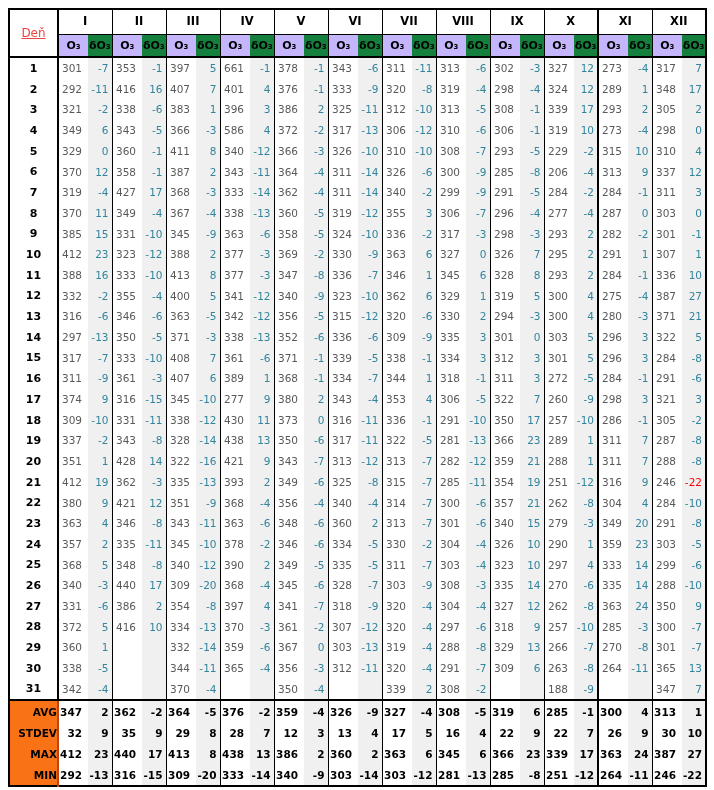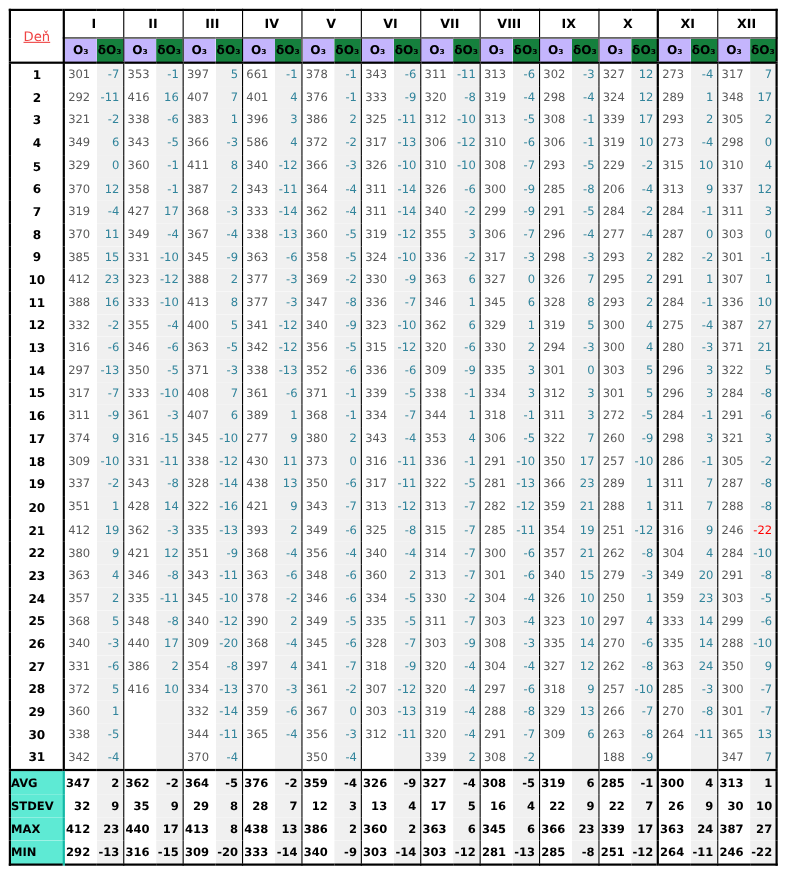--- a/index.html
+++ b/index.html
@@ -19,21 +19,21 @@
   tr.srow th.do3h { background:#15803d; }
   .thickL { border-left:2px solid #000 !important; }
   
   tbody td { height:20.7px; }
   td.day { font-weight:bold; font-size:11px; color:#000; text-align:center; border-right:2px solid #000; background:#fff; }
   td.o3  { color:#595959; text-align:right; padding-right:6px; border-left:1px solid #000; background:#fff; }
   td.do3 { color:#31849b; text-align:right; padding-right:3px; background:#f0f0f0; }
   
   tfoot td { height:21px; font-weight:bold; color:#000; }
   tfoot tr.first td { border-top:2px solid #000; }
-  td.slabel { text-align:left; border-right:2px solid #14b8a6; font-size:10.5px; background:#5eead4; }
+  td.slabel { text-align:right; border-right:2px solid #c2410c; font-size:10.5px; background:#f97316; }
   td.o3s  { text-align:right; padding-right:6px; border-left:1px solid #000; background:#fff; }
   td.do3s { text-align:right; padding-right:3px; background:#f0f0f0; }
 </style>
 </head>
 <body>
 
 <div class="page">
   <table class="tbl">
     <colgroup>
         <col style="width: 49px;">
@@ -740,21 +740,21 @@
           <td class="o3">346</td>
           <td class="do3">-6</td>
           <td class="o3">334</td>
           <td class="do3">-5</td>
           <td class="o3">330</td>
           <td class="do3">-2</td>
           <td class="o3">304</td>
           <td class="do3">-4</td>
           <td class="o3">326</td>
           <td class="do3">10</td>
-          <td class="o3">250</td>
+          <td class="o3">290</td>
           <td class="do3">1</td>
           <td class="o3 thickL">359</td>
           <td class="do3">23</td>
           <td class="o3">303</td>
           <td class="do3">-5</td>
         </tr>
         <tr>
           <td class="day">25</td>
           <td class="o3 thickL">368</td>
           <td class="do3">5</td>

